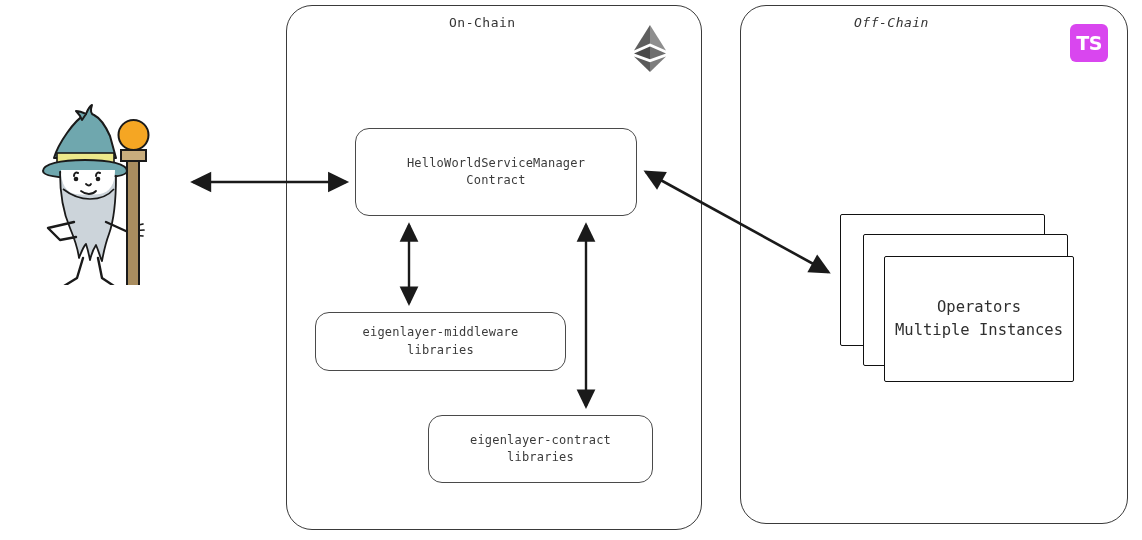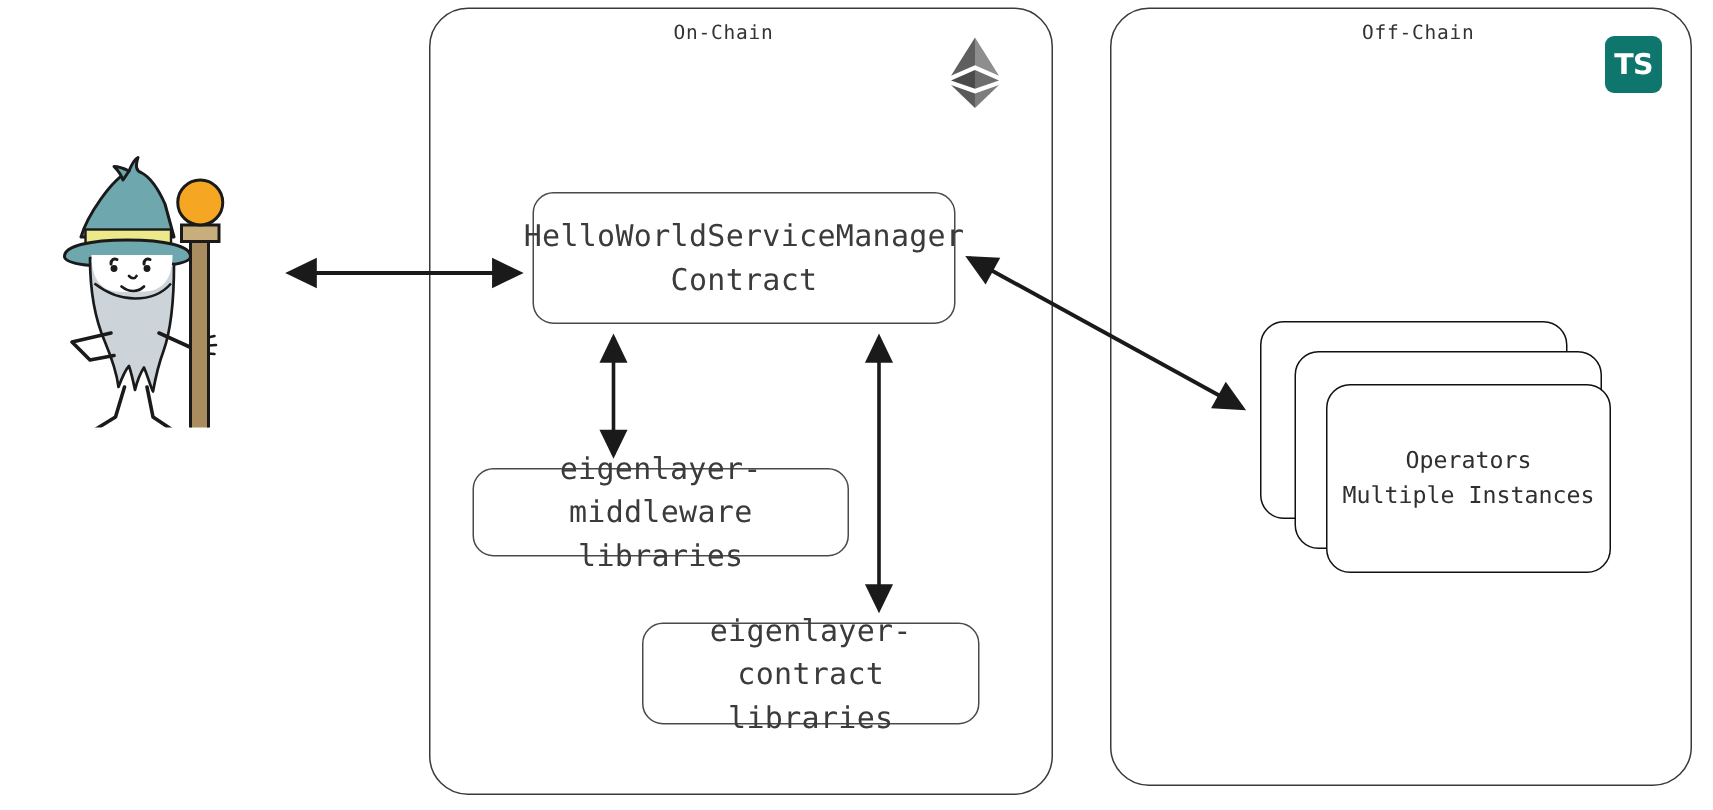--- a/index.html
+++ b/index.html
@@ -52,33 +52,33 @@
   .node {
     position: absolute;
     border: 1.4px solid #4a4a4a;
     border-radius: 14px;
     background: #ffffff;
     box-sizing: border-box;
     display: flex;
     align-items: center;
     justify-content: center;
     text-align: center;
-    font-size: 20px;
+    font-size: 12px;
     line-height: 1.45;
     color: #3b3b3b;
     letter-spacing: 0.2px;
     z-index: 25;
   }
   .node .lines { white-space: pre-line; }
 
   
   .stack-card {
     position: absolute;
     border: 1.8px solid #111111;
-    border-radius: 16px;
+    border-radius: 2px;
     background: #ffffff;
     box-sizing: border-box;
     z-index: 22;
   }
   .stack-card.front {
     z-index: 26;
     display: flex;
     align-items: center;
     justify-content: center;
     text-align: center;
@@ -129,34 +129,34 @@
 </style>
 </head>
 <body>
 
 <div id="canvas">
 
   <div class="container-box" style="left:286px; top:5px; width:416px; height:525px;"></div>
   <div class="container-box" style="left:740px; top:5px; width:388px; height:519px;"></div>
 
   <div class="container-title" style="left:443px; top:15px;">On-Chain</div>
-  <div class="container-title" style="left:902px; top:15px;">Off-Chain</div>
+  <div class="container-title" style="left:848px; top:15px;font-style:italic;">Off-Chain</div>
 
   <div class="eth-logo" style="left:633px; top:25px;">
     <svg width="34" height="47" viewBox="0 0 34 47" xmlns="http://www.w3.org/2000/svg">
       <polygon points="17,0 17,18.5 33,25.5" fill="#8e8e8e"></polygon>
       <polygon points="17,0 1,25.5 17,18.5" fill="#5f5f5f"></polygon>
       <polygon points="17,21.6 17,34.2 33,28.6" fill="#6e6e6e"></polygon>
       <polygon points="17,21.6 1,28.6 17,34.2" fill="#4a4a4a"></polygon>
       <polygon points="17,37.3 17,47 33,31.6" fill="#7d7d7d"></polygon>
       <polygon points="17,37.3 1,31.6 17,47" fill="#5a5a5a"></polygon>
     </svg>
   </div>
 
-  <div class="ts-logo" style="left:1070px; top:24px; background:#0f766e;">TS</div>
+  <div class="ts-logo" style="left:1070px; top:24px; background:#d946ef;">TS</div>
 
   <div class="node" style="left:355px; top:128px; width:282px; height:88px;">
     <span class="lines">HelloWorldServiceManager
 Contract</span>
   </div>
 
   <div class="node" style="left:315px; top:312px; width:251px; height:59px;">
     <span class="lines">eigenlayer-middleware
 libraries</span>
   </div>

